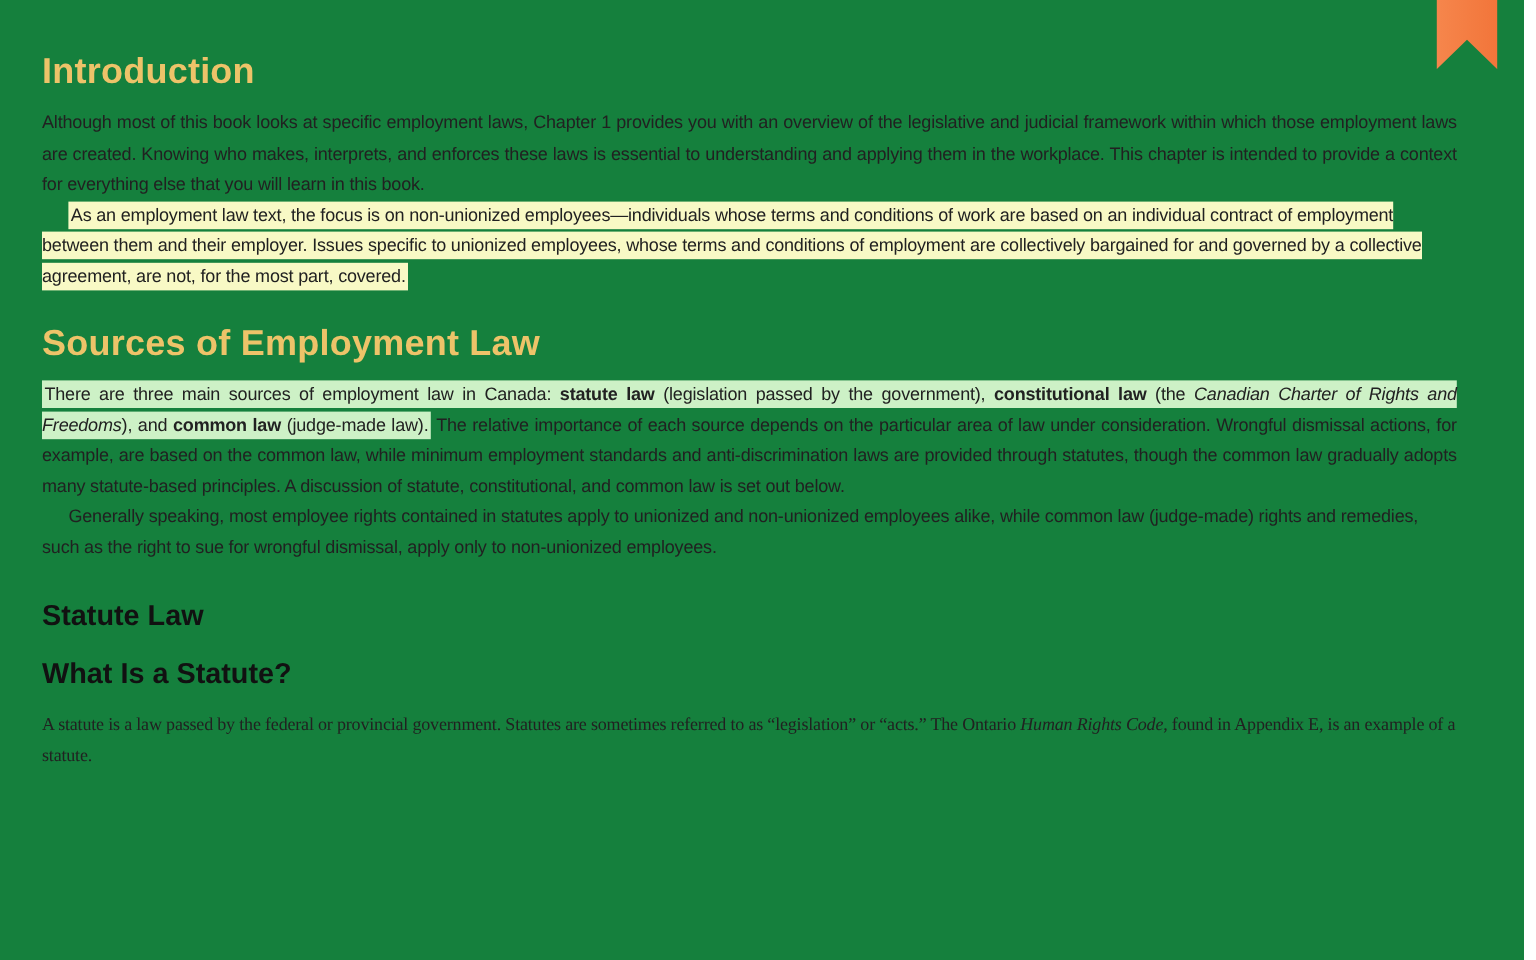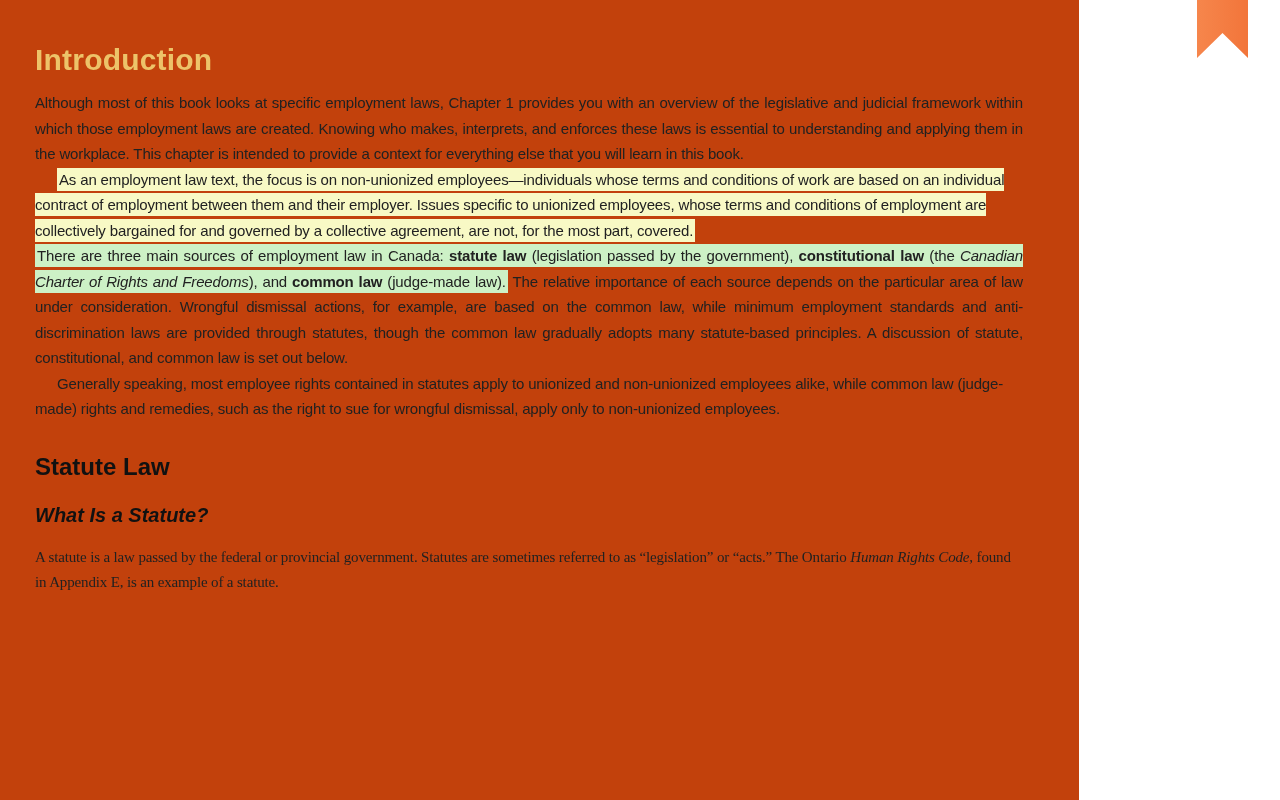--- a/index.html
+++ b/index.html
@@ -9,23 +9,23 @@
     --text:#212121;
     --bookmark-a:#f6864c;
     --bookmark-b:#f17338;
   }
   *{margin:0;padding:0;box-sizing:border-box;}
   html,body{width:1280px;height:800px;background:#ffffff;overflow:hidden;}
   body{font-family:"Liberation Sans","DejaVu Sans",sans-serif;color:var(--text);position:relative;}
 
   .page{
     position:relative;
-    width:1079px;height:800px;
+    width:1270px;height:800px;
     padding:42px 56px 0 35px;
-    background:#c2410c;
+    background:#15803d;
   }
 
   .bookmark{
     position:absolute;
     left:1197px;top:0;
     width:51px;height:58px;
     background:linear-gradient(90deg,var(--bookmark-a) 0%,var(--bookmark-b) 100%);
     clip-path:polygon(0 0,100% 0,100% 100%,50% 57%,0 100%);
     filter:drop-shadow(0 1px 1px rgba(0,0,0,0.25));
     cursor:pointer;
@@ -42,24 +42,23 @@
   h1.section.spaced{margin-top:26px;margin-bottom:11px;}
 
   h2.sub{
     font-size:24px;
     line-height:30px;
     font-weight:700;
     color:#111111;
     margin:30px 0 20px 0;
   }
   h3.subsub{
-    font-size:20px;
+    font-size:24px;
     line-height:26px;
     font-weight:700;
-    font-style:italic;
     color:#111111;
     margin:0 0 17px 0;
   }
 
   p.body{
     font-size:15px;
     line-height:25.5px;
     letter-spacing:-0.15px;
     color:var(--text);
   }
@@ -77,20 +76,21 @@
 <div class="page">
 
   <div class="bookmark"></div>
 
   <h1 class="section">Introduction</h1>
 
   <p class="body" style="text-align: justify;"><span>Although most of this book looks at specific employment laws, Chapter 1 provides you with an overview of the legislative and judicial framework within which those employment laws are created. Knowing who makes, interprets, and enforces these laws is essential to understanding and applying them in the workplace. This chapter is intended to provide a context for everything else that you will learn in this book.</span></p>
 
   <p class="body indent" style="text-align: left;"><span class="hl hl-yellow"><span>As an employment law text, the focus is on non-unionized employees—individuals whose terms and conditions of work are based on an individual contract of employment between them and their employer. Issues specific to unionized employees, whose terms and conditions of employment are collectively bargained for and governed by a collective agreement, are not, for the most part, covered.</span></span></p>
 
+  <h1 class="section spaced">Sources of Employment Law</h1>
 
   <p class="body" style="text-align: justify;"><span class="hl hl-green"><span>There are three main sources of employment law in Canada: </span><span class="b">statute law</span><span> (legislation passed by the government), </span><span class="b">constitutional law</span><span> (the </span><span class="i">Canadian Charter of Rights and Freedoms</span><span>), and </span><span class="b">common law</span><span> (judge-made law).</span></span><span> The relative importance of each source depends on the particular area of law under consideration. Wrongful dismissal actions, for example, are based on the common law, while minimum employment standards and anti-discrimination laws are provided through statutes, though the common law gradually adopts many statute-based principles. A discussion of statute, constitutional, and common law is set out below.</span></p>
 
   <p class="body indent" style="text-align: left;"><span>Generally speaking, most employee rights contained in statutes apply to unionized and non-unionized employees alike, while common law (judge-made) rights and remedies, such as the right to sue for wrongful dismissal, apply only to non-unionized employees.</span></p>
 
   <h2 class="sub">Statute Law</h2>
 
   <h3 class="subsub">What Is a Statute?</h3>
 
   <p class="body" style="text-align: left; font-family: Liberation Serif, serif;"><span>A statute is a law passed by the federal or provincial government. Statutes are sometimes referred to as “legislation” or “acts.” The Ontario </span><span class="i">Human Rights Code</span><span>, found in Appendix E, is an example of a statute.</span></p>

